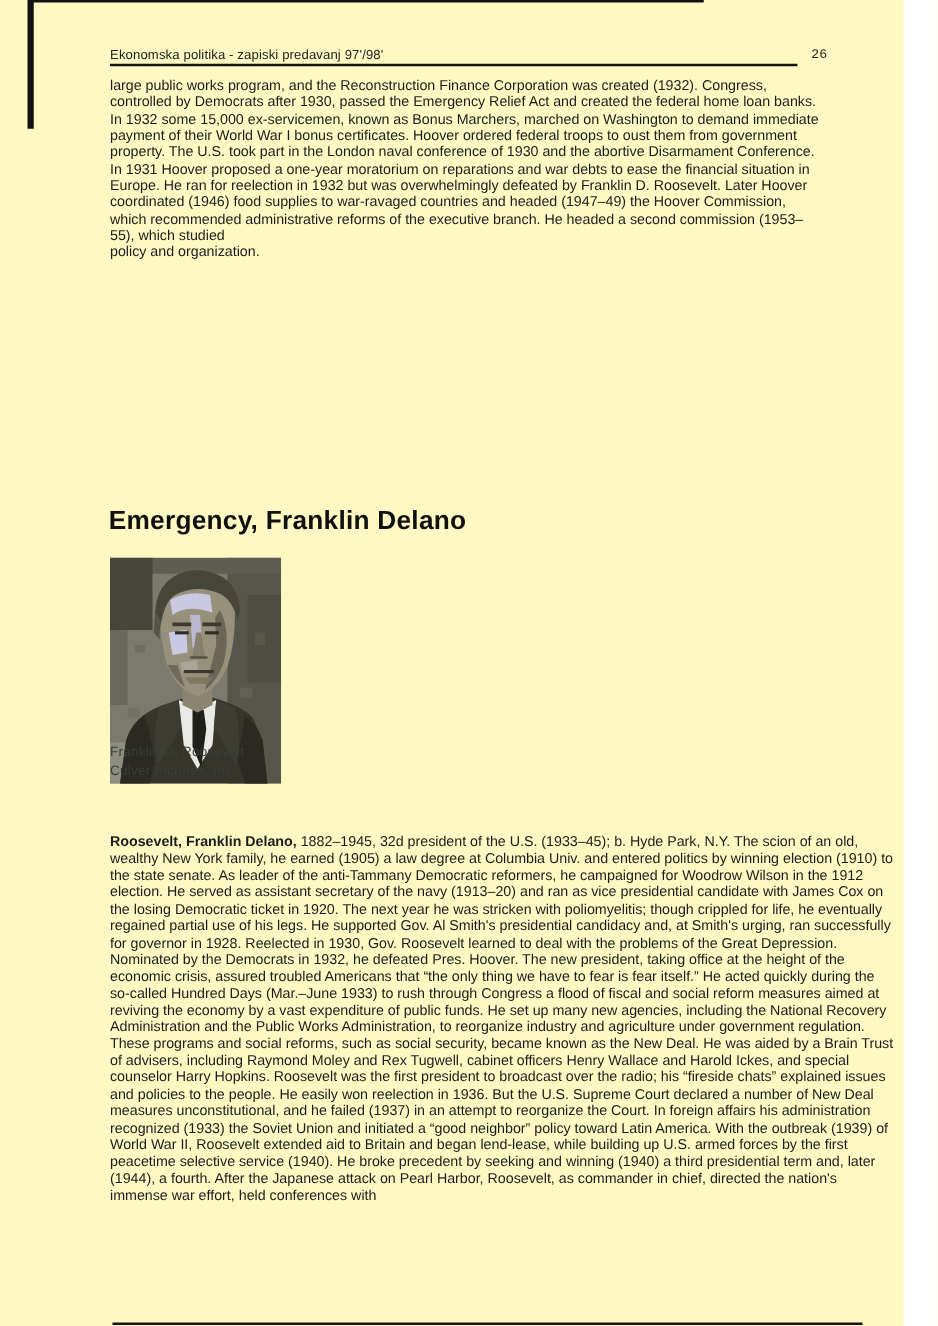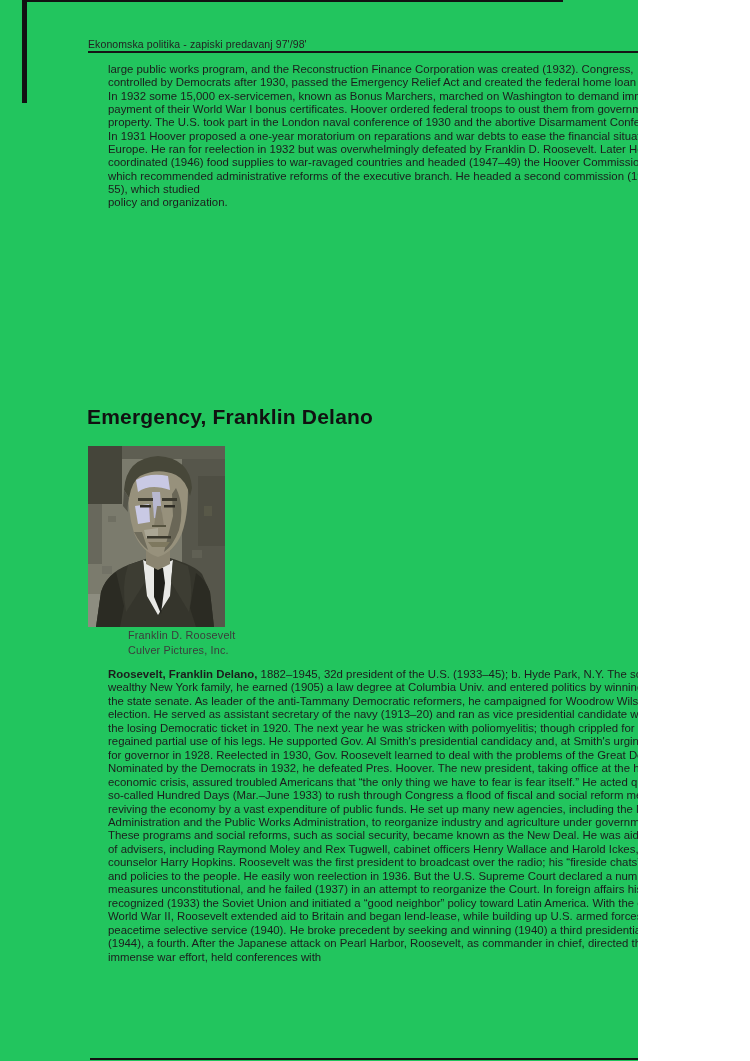--- a/index.html
+++ b/index.html
@@ -1,21 +1,21 @@
 <!DOCTYPE html>
 <html><head>
 <meta charset="utf-8">
 <style>
   * { margin: 0; padding: 0; box-sizing: border-box; }
   html, body { background: #ffffff; }
   .page {
     position: relative;
-    width: 638px;
+    width: 723px;
     height: 1061px;
-    background: #22c55e;
+    background: #fef9c3;
     overflow: hidden;
     font-family: "Liberation Sans", "DejaVu Sans", sans-serif;
     color: #1c1c1c;
   }
   
   .scan-top-line    { position: absolute; left: 23px;  top: 0;      width: 540px; height: 2px;  background: #121212; }
   .scan-left-bar    { position: absolute; left: 22px;  top: 0;      width: 5px;   height: 103px; background: #121212; }
   .scan-bottom-line { position: absolute; left: 90px;  top: 1058px; width: 600px; height: 2px;  background: #121212; }
 
   
@@ -23,41 +23,40 @@
   .page-number  { position: absolute; left: 649px; top: 38px; font-size: 10.5px; color: #222; font-family: Liberation Mono, monospace; }
   .header-rule  { position: absolute; left: 88px; top: 51px; width: 550px; height: 2px; background: #151515; }
 
   
   .para {
     position: absolute;
     font-size: 11.4px;
     line-height: 13.35px;
     color: #1c1c1c;
     text-align: left;
-    margin-left: 20px;
   }
   .para-lines { white-space: pre-line; }
   .hoover-para { left: 88px; top: 63px; width: 632px; }
   .roosevelt-para { left: 88px; top: 668px; width: 628px; line-height: 13.45px; }
   .roosevelt-para b { font-weight: bold; }
 
   
   .article-heading {
     position: absolute; left: 87px; top: 405px;
     font-size: 21px; font-weight: bold; color: #111;
     letter-spacing: 0.2px;
   }
 
   
   .photo-frame { position: absolute; left: 88px; top: 446px; width: 137px; height: 181px; overflow: hidden; }
   .photo-frame svg { display: block; }
   .photo-caption {
-    position: absolute; left: 88px; top: 628px;
+    position: absolute; left: 88px; top: 595px;
     font-size: 10.8px; line-height: 14.5px; color: #3c3c3c;
-    white-space: pre-line; letter-spacing: 0.2px; margin-left: 40px;
+    white-space: pre-line; letter-spacing: 0.2px;
   }
 </style>
 </head>
 <body>
 
 <div class="page">
 
   <div class="scan-top-line"></div>
   <div class="scan-left-bar"></div>
   <div class="scan-bottom-line"></div>

